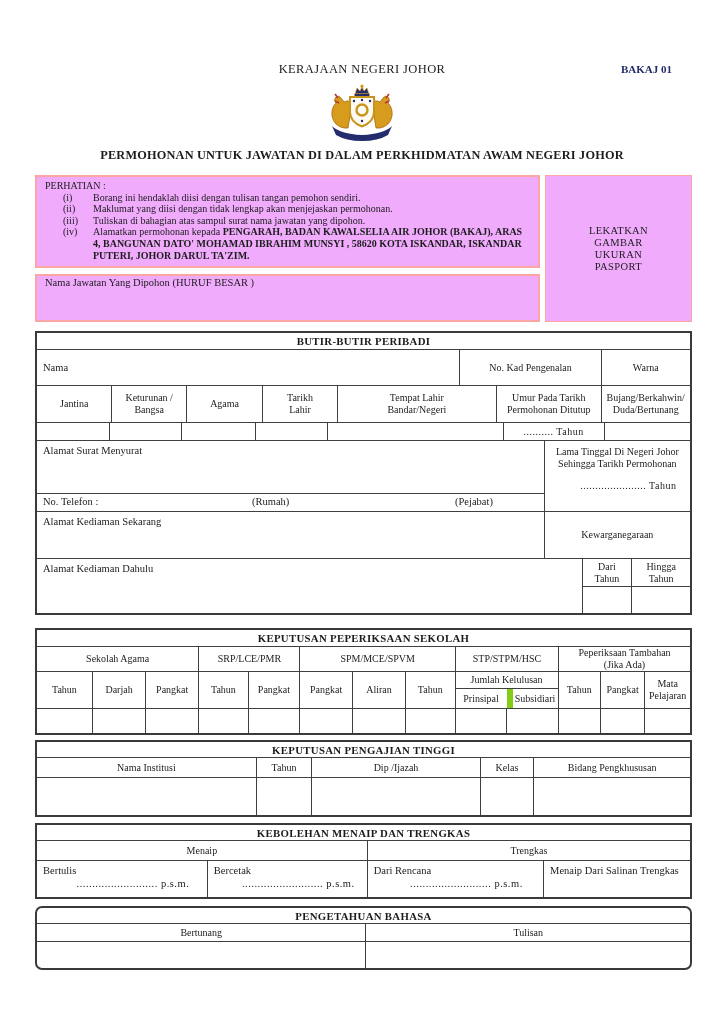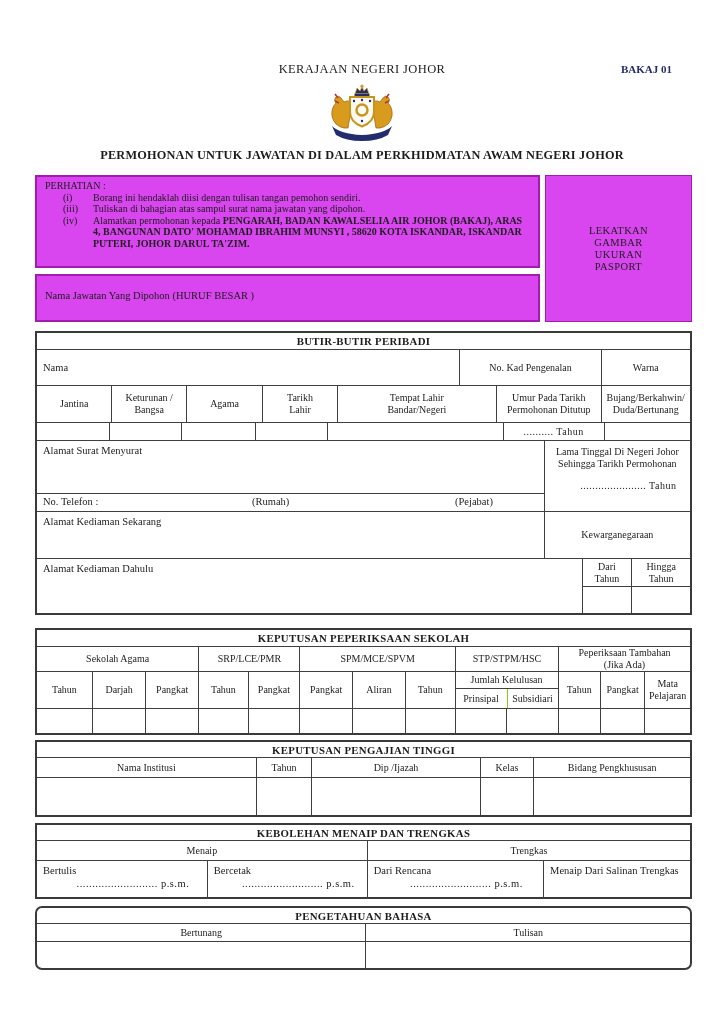--- a/index.html
+++ b/index.html
@@ -15,28 +15,28 @@
   .prewrap { white-space:pre-line; }
   .bold { font-weight:bold; }
 
   
   .org-title { top:62px; left:0; width:100%; text-align:center; font-size:12.5px; letter-spacing:.4px; }
   .form-code { top:63px; right:52px; font-size:11px; font-weight:bold; color:#232d6d; }
   .crest { top:84px; left:50%; transform:translateX(-50%); }
   .main-title { top:148px; left:0; width:100%; text-align:center; font-size:12.3px; font-weight:bold; letter-spacing:.2px; }
 
   
-  .bx { border:2px solid #a21caf; background:#d946ef; }
+  .bx { border:2px solid #fca5a5; background:#f0abfc; }
   .perhatian-box { left:35px; top:175px; width:505px; height:93px; padding:3px 8px 2px 8px; font-size:10px; line-height:11.6px; }
   .p-item { display:flex; }
   .p-num { width:30px; margin-left:18px; flex:0 0 auto; }
   .p-text { flex:1; }
   .photo-box { left:545px; top:175px; width:147px; height:147px; border-width:1.5px; }
   .photo-inner { width:100%; height:100%; display:flex; flex-direction:column; align-items:center; justify-content:center; line-height:12px; font-size:10.5px; letter-spacing:.4px; }
-  .jawatan-box { left:35px; top:274px; width:505px; height:48px; padding:14px 8px; }
+  .jawatan-box { left:35px; top:274px; width:505px; height:48px; padding:1px 8px; }
 
   
   .ftable { left:35px; width:657px; border:2px solid #3a3a3a; background:#fff; }
   .trow { display:flex; border-top:1px solid #3f3f3f; }
   .trow.first { border-top:none; }
   .tcell { border-left:1px solid #3f3f3f; position:relative; }
   .tcell.first { border-left:none; }
   .sec-title { font-weight:bold; font-size:10.8px; letter-spacing:.3px; }
   .hdr { font-size:10px; line-height:11.8px; }
   .lab-tl { padding:4px 0 0 6px; }
@@ -93,20 +93,24 @@
 
   <div class="abs main-title">PERMOHONAN UNTUK JAWATAN DI DALAM PERKHIDMATAN AWAM NEGERI JOHOR</div>
 
   <div class="abs bx perhatian-box">
     <div>PERHATIAN :</div>
     <div class="p-item">
       <div class="p-num">(i)</div>
       <div class="p-text">Borang ini hendaklah diisi dengan tulisan tangan pemohon sendiri.</div>
     </div>
     <div class="p-item">
+      <div class="p-num">(ii)</div>
+      <div class="p-text">Maklumat yang diisi dengan tidak lengkap akan menjejaskan permohonan.</div>
+    </div>
+    <div class="p-item">
       <div class="p-num">(iii)</div>
       <div class="p-text">Tuliskan di bahagian atas sampul surat nama jawatan yang dipohon.</div>
     </div>
     <div class="p-item">
       <div class="p-num">(iv)</div>
       <div class="p-text"><span>Alamatkan permohonan kepada </span><span class="bold">PENGARAH, BADAN KAWALSELIA AIR  JOHOR (BAKAJ), ARAS 4, BANGUNAN DATO' MOHAMAD IBRAHIM MUNSYI , 58620 KOTA ISKANDAR, ISKANDAR PUTERI,  JOHOR DARUL TA'ZIM.</span></div>
     </div>
   </div>
 
   <div class="abs bx photo-box">
@@ -262,21 +266,21 @@
           <span>Tahun</span>
         </div>
       <div class="tcell split-head" style="width:15.8%">
         <div class="split-top center hdr" style="height:17px">
             <span>Jumlah Kelulusan</span>
           </div>
         <div class="split-cols">
           <div class="center hdr" style="width:50%">
               <span>Prinsipal</span>
             </div>
-          <div class="center hdr" style="width:50%;border-left:1px solid #84cc16">
+          <div class="center hdr" style="width:50%;border-left:6px solid #84cc16">
               <span>Subsidiari</span>
             </div>
         </div>
       </div>
       <div class="tcell center hdr" style="width:6.5%">
           <span>Tahun</span>
         </div>
       <div class="tcell center hdr" style="width:6.8%">
           <span>Pangkat</span>
         </div>

